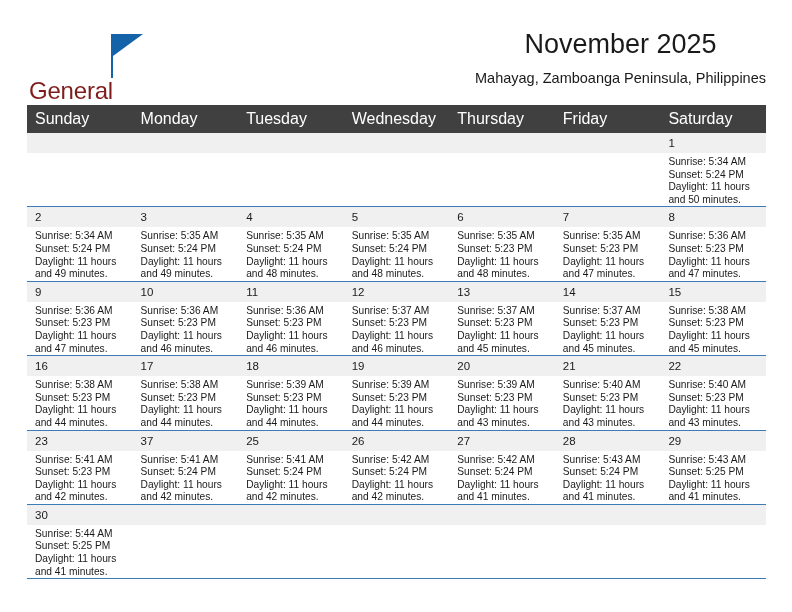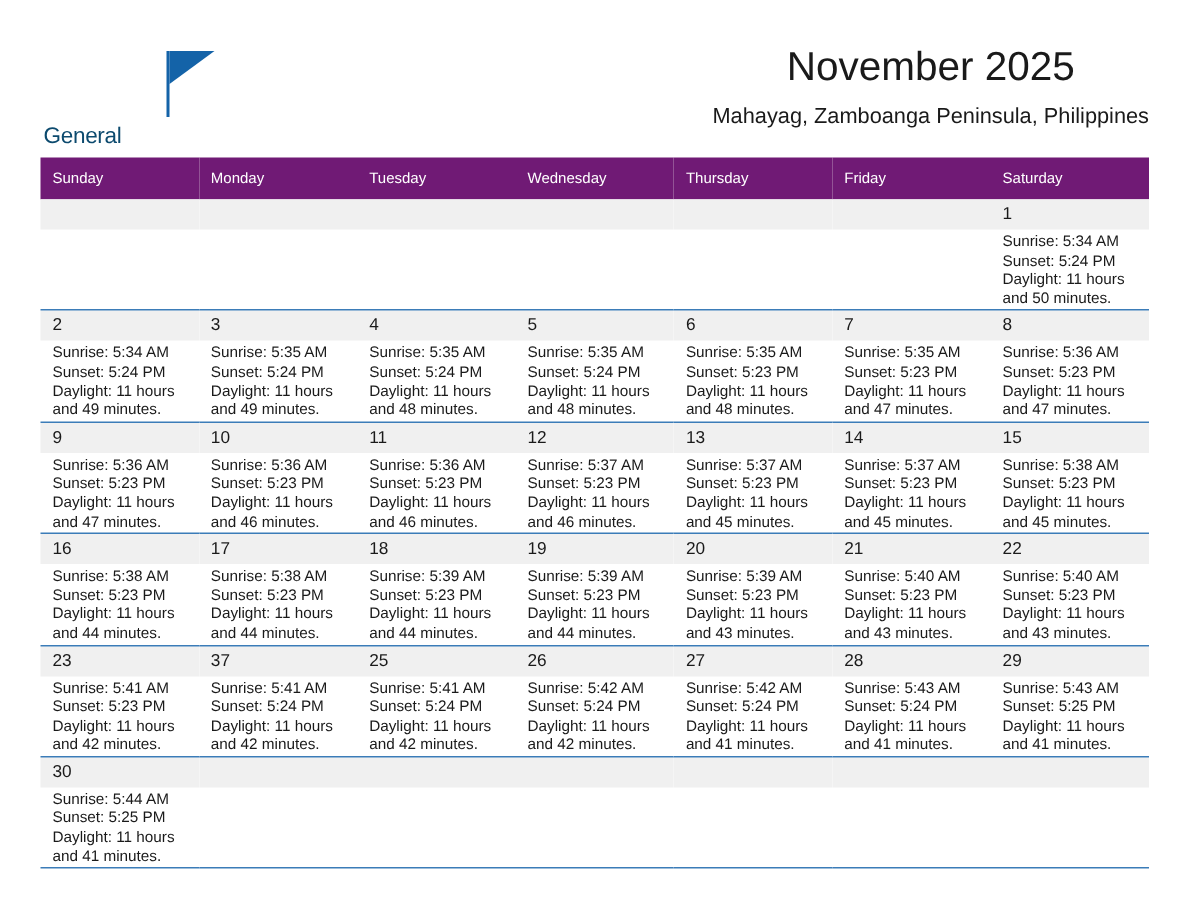--- a/index.html
+++ b/index.html
@@ -31,22 +31,22 @@
     height: 70px;
   }
   .logo {
     position: absolute;
     left: 2px;
     top: 4px;
     width: 140px;
     height: 54px;
   }
   .logo-general {
-    font-size: 15px;
-    color: #0c4a6e;
+    font-size: 24px;
+    color: #7f1d1d;
     line-height: 22px;
     letter-spacing: -0.2px;
     display: block;
     height: 23px;
     margin-top: 48px;
   }
   .logo-blue {
     font-size: 14px;
     color: #1f77c2;
     line-height: 22px;
@@ -97,23 +97,23 @@
   
   .calendar {
     position: absolute;
     left: 27px;
     top: 105px;
     width: 739px;
     border-collapse: collapse;
     table-layout: fixed;
   }
   .calendar th {
-    background: #701a75;
+    background: #404040;
     color: #ffffff;
-    font-size: 10px;
+    font-size: 16px;
     font-weight: normal;
     text-align: left;
     padding: 5px 0 5px 8px;
     height: 18px;
     border: none;
   }
   .calendar td {
     vertical-align: top;
     padding: 0;
     height: 67px;

